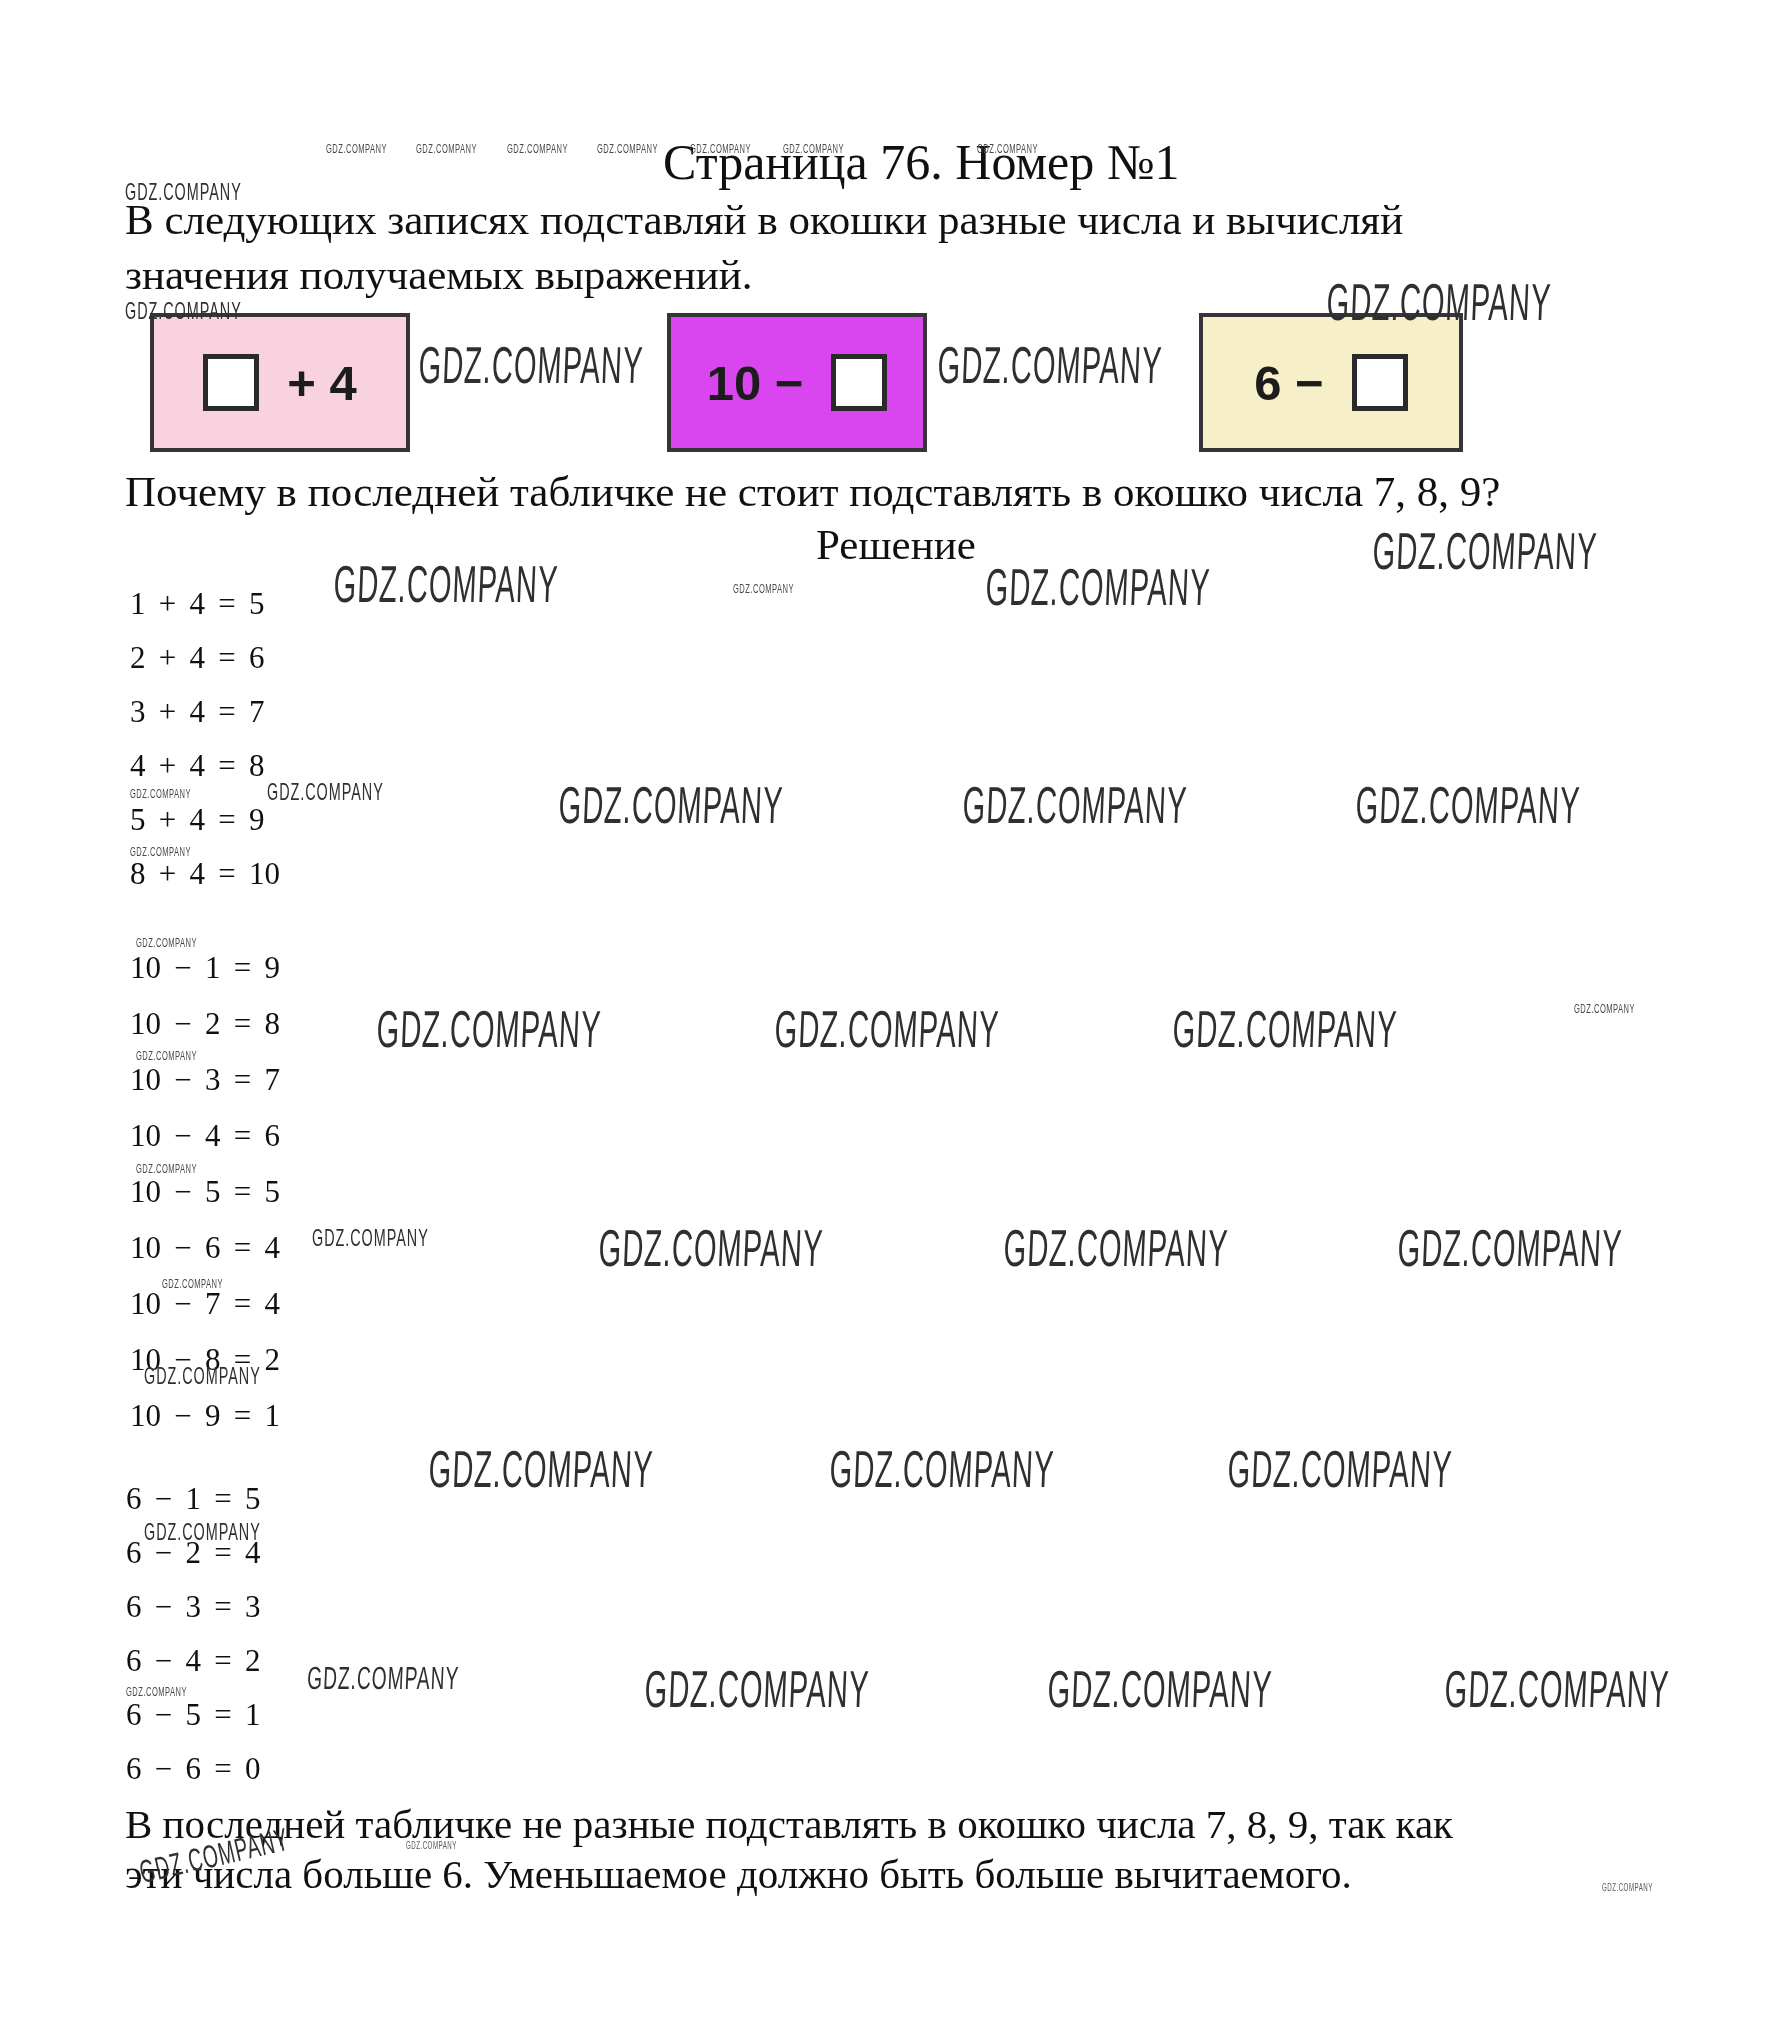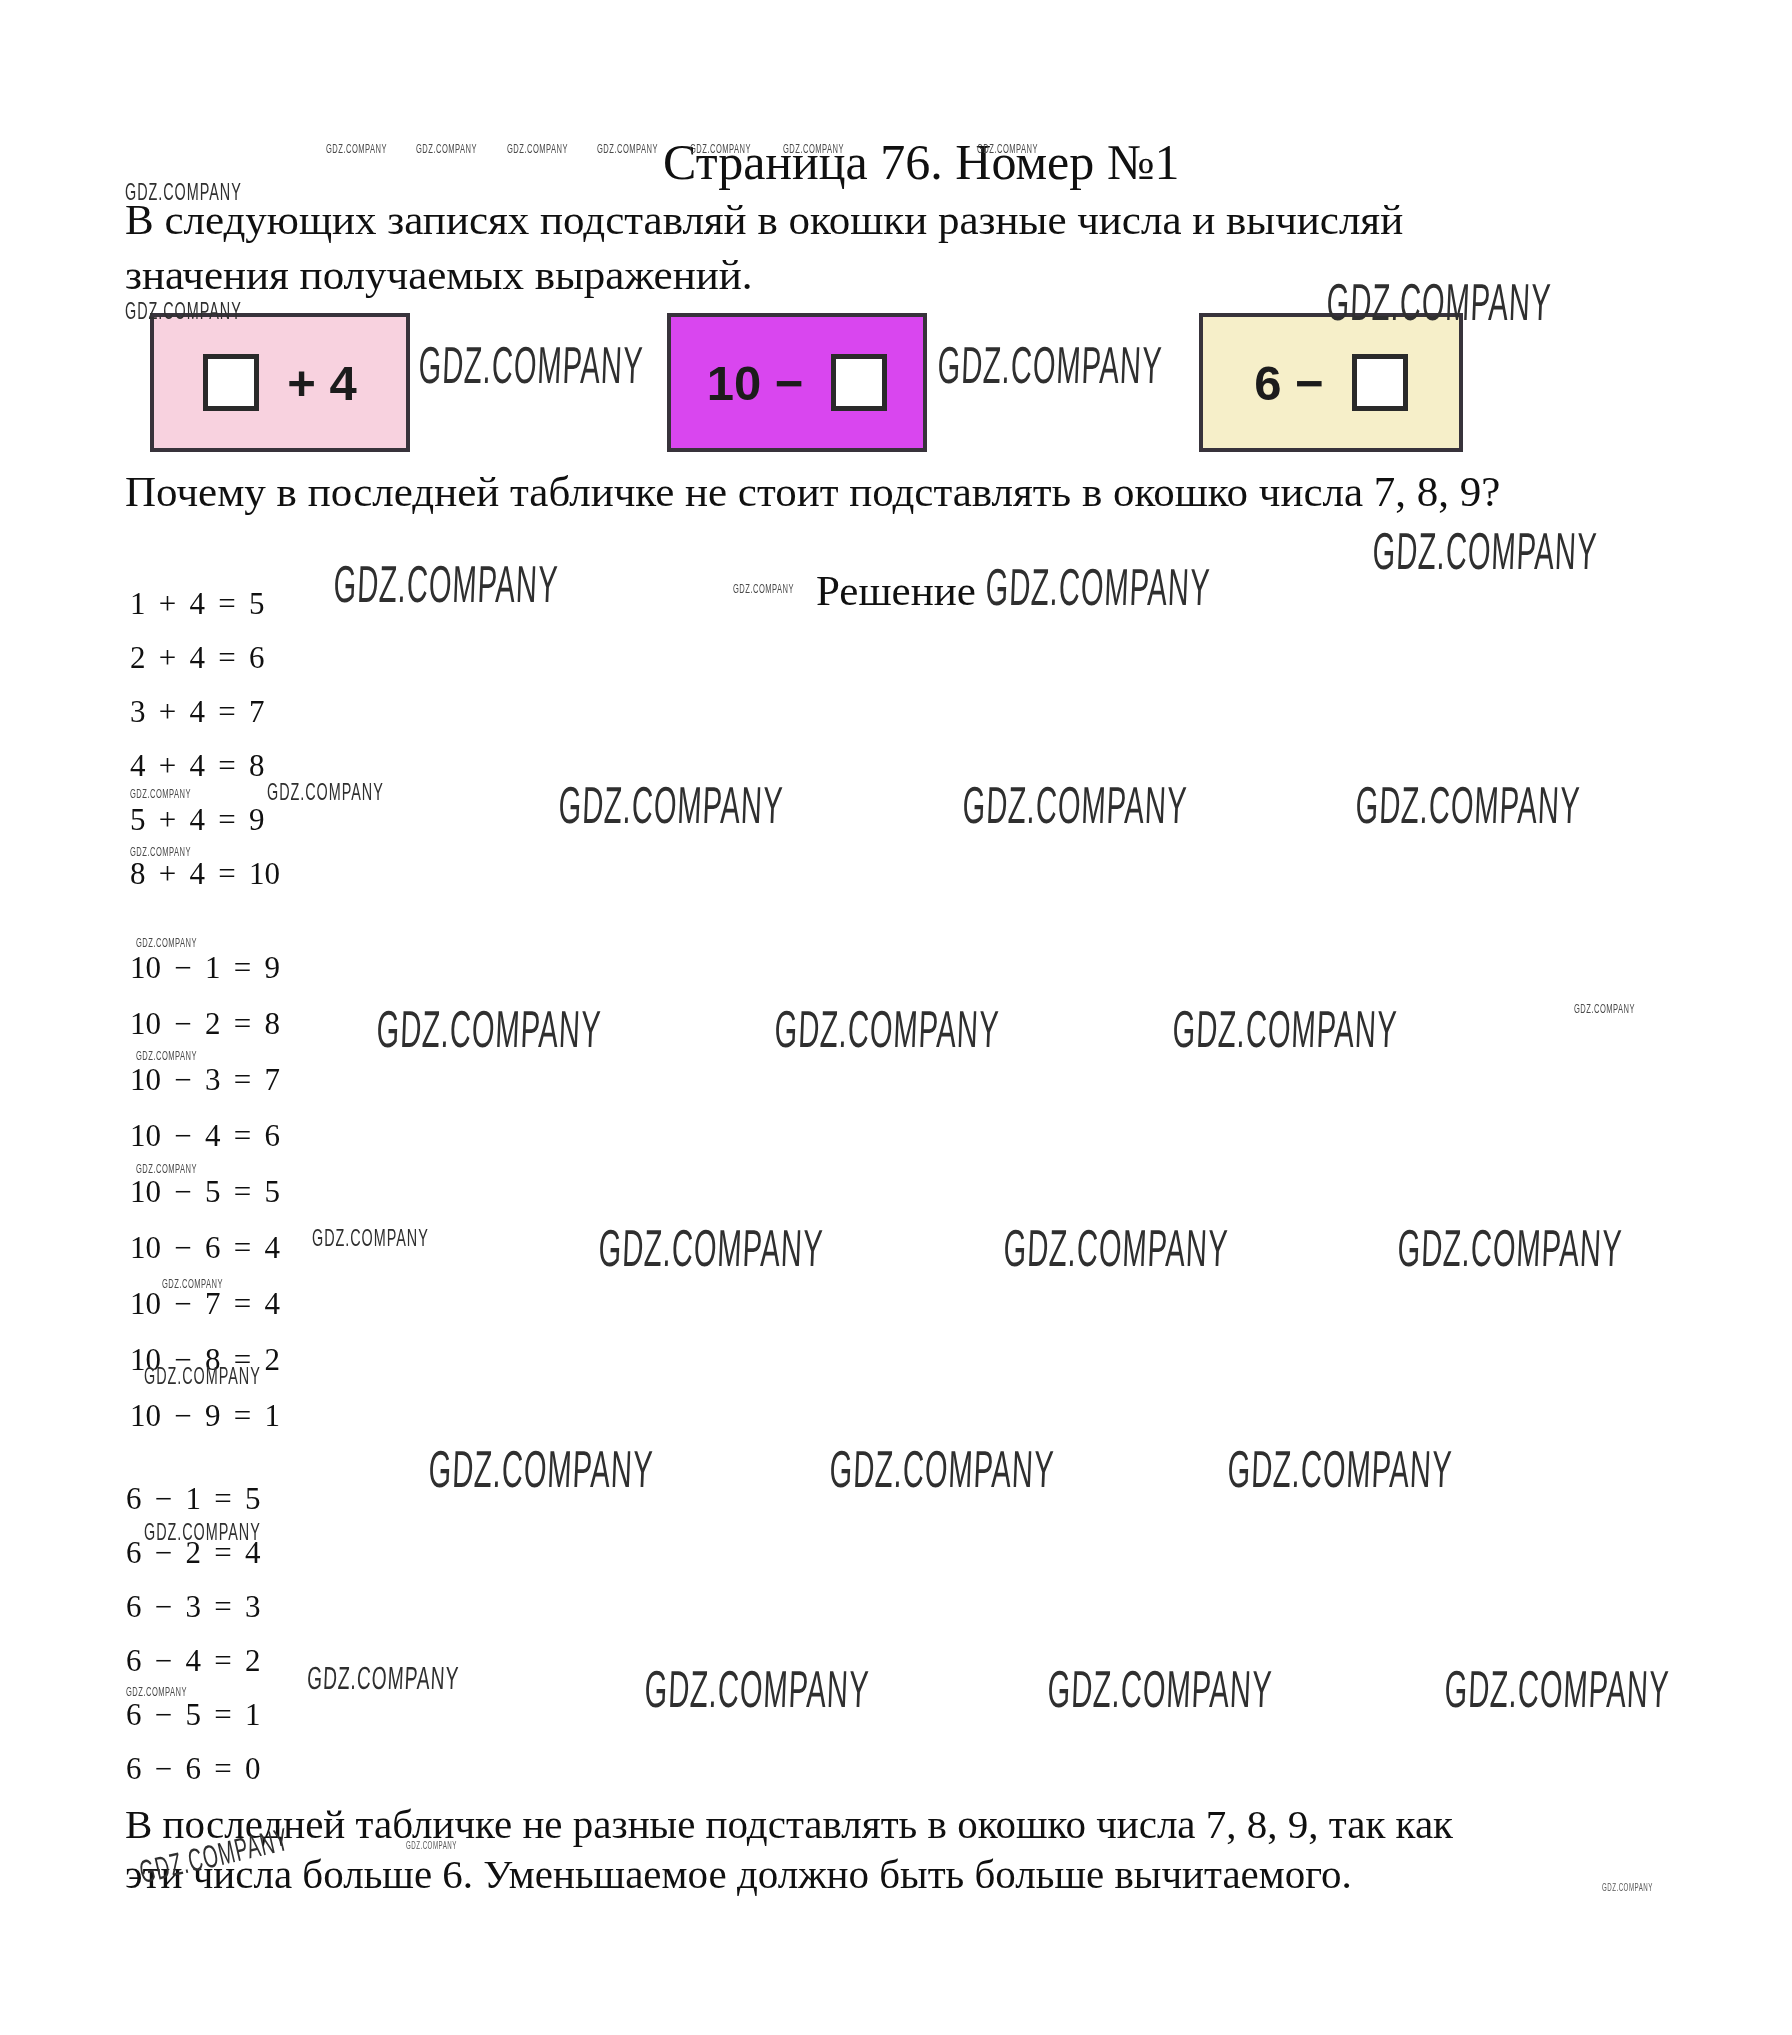--- a/index.html
+++ b/index.html
@@ -4,21 +4,21 @@
 <style>
   html,body{margin:0;padding:0;background:#ffffff;}
   .page{
     position:relative;width:1792px;height:2035px;background:#ffffff;overflow:hidden;
     font-family:"Liberation Serif","DejaVu Serif",serif;color:#101010;
   }
   .txt{position:absolute;white-space:nowrap;line-height:1;}
   .title{font-size:50px;}
   .para{font-size:43px;line-height:55px;}
   .question{font-size:43px;}
-  .heading{font-size:43px;margin-top:46px;}
+  .heading{font-size:43px;}
   .concl{font-size:41px;line-height:50px;}
   .eq-group{position:absolute;font-size:31px;word-spacing:5.5px;white-space:nowrap;}
   .eq{display:block;}
   .g1{line-height:54px;}
   .g2{line-height:56px;}
   .g3{line-height:54px;}
 
   
   .card{
     position:absolute;top:313px;height:139px;box-sizing:border-box;

